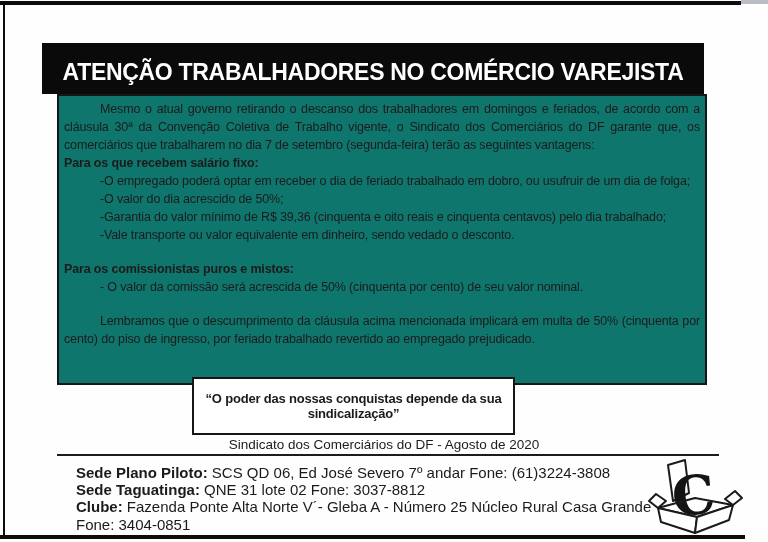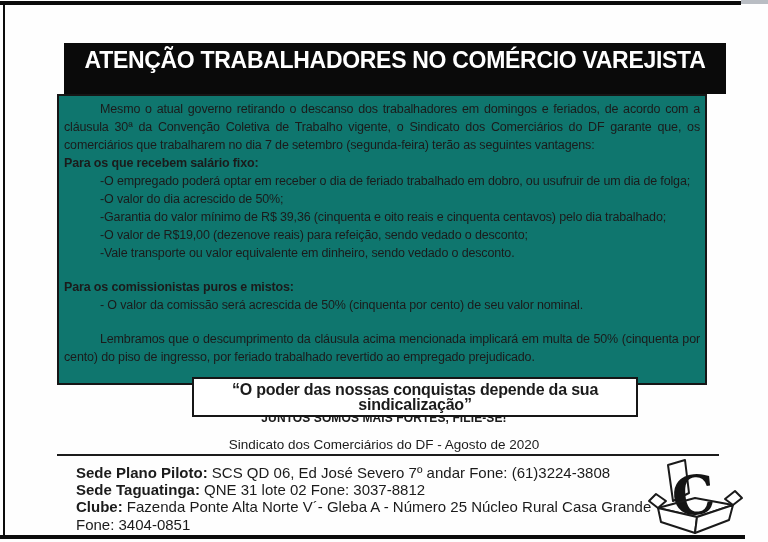--- a/index.html
+++ b/index.html
@@ -13,23 +13,23 @@
   .page{position:absolute;inset:0;background:#fefefe;}
 
   
   .b-top{position:absolute;left:0;top:1px;width:741px;height:4px;background:#0c0c0c;}
   .b-top-right{position:absolute;left:741px;top:0;width:27px;height:4px;background:#b9bdc3;}
   .b-left{position:absolute;left:3px;top:1px;width:2px;height:537px;background:#0c0c0c;}
   .b-bottom{position:absolute;left:0;top:535px;width:745px;height:4px;background:#0c0c0c;}
 
   
   .banner{
-    position:absolute;left:64px;top:43px;width:662px;height:51px;
+    position:absolute;left:42px;top:43px;width:662px;height:51px;
     background:#0a0a0a;color:#ffffff;text-align:center;box-sizing:border-box;
-    padding-top:3px;
+    padding-top:15px;
   }
   .banner .title{
     font-size:23px;font-weight:bold;letter-spacing:-0.3px;line-height:28px;
     white-space:nowrap;
   }
   .banner .subtitle{
     font-size:12.5px;font-weight:bold;line-height:16px;
   }
 
   
@@ -41,24 +41,24 @@
     text-align:justify;
     background:#0f766e;
   }
   .content-box p{margin:0;}
   .indent{text-indent:36px;}
   .heading{font-weight:bold;text-align:left;}
   .vgap{height:16px;}
 
   
   .quote-box{
-    position:absolute;left:192px;top:377px;width:446px;box-sizing:border-box;
+    position:absolute;left:192px;top:377px;width:323px;box-sizing:border-box;
     border:2px solid #161616;background:#ffffff;z-index:3;
-    text-align:center;font-size:16px;font-weight:bold;line-height:15px;
-    padding:3px 1px;letter-spacing:-0.2px;
+    text-align:center;font-size:13px;font-weight:bold;line-height:15px;
+    padding:12px 1px;letter-spacing:-0.2px;
   }
 
   .slogan{
     position:absolute;left:0;top:411px;width:768px;text-align:center;
     font-size:12px;font-weight:bold;letter-spacing:0.1px;
   }
   .signature{
     position:absolute;left:0;top:437px;width:768px;text-align:center;
     font-size:13.5px;
   }
@@ -86,21 +86,20 @@
   <div class="banner">
     <div class="title">ATENÇÃO TRABALHADORES NO COMÉRCIO VAREJISTA</div>
   </div>
 
   <div class="content-box">
     <p class="indent">Mesmo o atual governo retirando o descanso dos trabalhadores em domingos e feriados, de acordo com a cláusula 30ª da Convenção Coletiva de Trabalho vigente, o Sindicato dos Comerciários do DF garante que, os comerciários que trabalharem no dia 7 de setembro (segunda-feira) terão as seguintes vantagens:</p>
     <p class="heading">Para os que recebem salário fixo:</p>
     <p class="indent">-O empregado poderá optar em receber o dia de feriado trabalhado em dobro, ou usufruir de um dia de folga;</p>
     <p class="indent">-O valor do dia acrescido de 50%;</p>
     <p class="indent">-Garantia do valor mínimo de R$ 39,36 (cinquenta e oito reais e cinquenta centavos) pelo dia trabalhado;</p>
-    <p class="indent">-O valor de R$19,00 (dezenove reais) para refeição, sendo vedado o desconto;</p>
     <p class="indent">-Vale transporte ou valor equivalente em dinheiro, sendo vedado o desconto.</p>
     <div class="vgap"></div>
     <p class="heading">Para os comissionistas puros e mistos:</p>
     <p class="indent">- O valor da comissão será acrescida de 50% (cinquenta por cento) de seu valor nominal.</p>
     <div class="vgap"></div>
     <p class="indent">Lembramos que o descumprimento da cláusula acima mencionada implicará em multa de 50% (cinquenta por cento) do piso de ingresso, por feriado trabalhado revertido ao empregado prejudicado.</p>
   </div>
 
   <div class="quote-box">
     <span>“O poder das nossas conquistas depende da sua sindicalização”</span>

